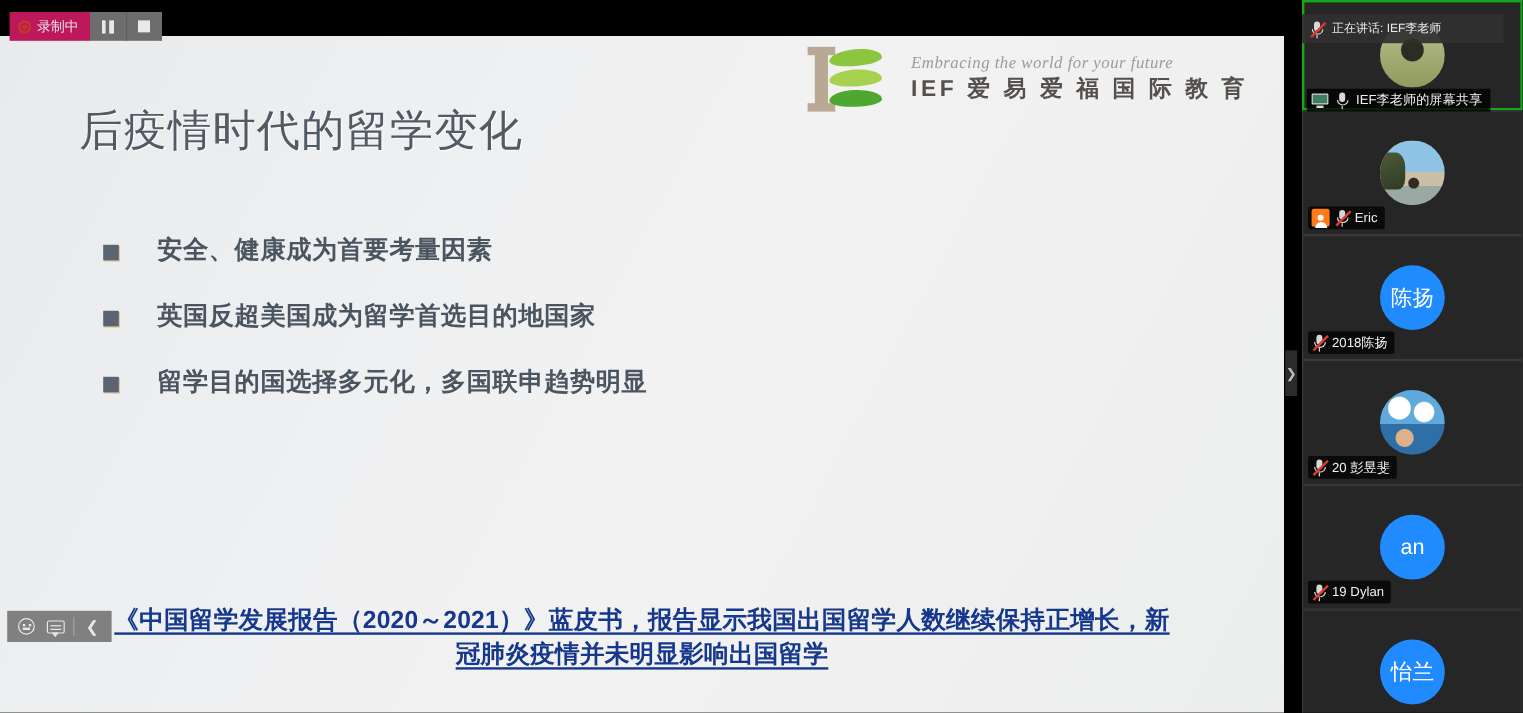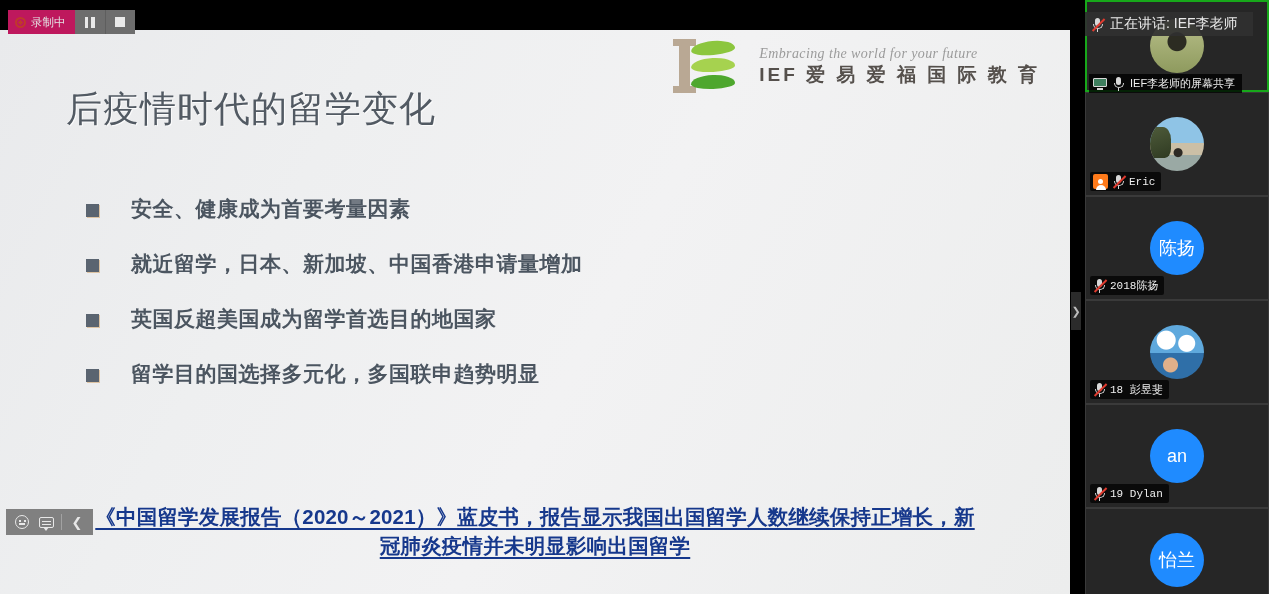--- a/index.html
+++ b/index.html
@@ -165,21 +165,21 @@
   }
   .tile {
     position: relative; width: 184px; height: 104px; background: #262626;
     border: 1px solid #3a3a3a; display: flex; align-items: center; justify-content: center;
     overflow: hidden;
   }
   .tile.active { border: 2px solid #17a81a; }
   .tile-name {
     position: absolute; left: 4px; bottom: 4px; max-width: 170px;
     display: flex; align-items: center; gap: 4px;
-    background: rgba(0,0,0,.72); padding: 2px 6px 2px 3px; border-radius: 2px; font-family: Liberation Mono, monospace;
+    background: rgba(0,0,0,.72); padding: 2px 6px 2px 3px; border-radius: 2px;
   }
   .tile-name span.nm {
     color: #f0f0f0; font-size: 11px; white-space: nowrap; overflow: hidden;
     text-overflow: ellipsis;
   }
   .badge-host {
     width: 15px; height: 15px; background: #ff7a1a; border-radius: 2px;
     display: flex; align-items: center; justify-content: center; flex: 0 0 auto;
   }
   .badge-host .p-head { width:5px; height:5px; border-radius:50%; background:#fff; position:relative; }
@@ -247,21 +247,21 @@
   }
   .tile.top-cut { height: 92px; }
 
   
   #speaking-banner {
     position: absolute; left: 1085px; top: 12px; width: 168px; height: 24px;
     background: rgba(48,48,48,.92); display: flex; align-items: center; gap: 6px;
     padding: 0 6px; z-index: 20;
   }
   #speaking-banner .txt {
-    color: #e9e9e9; font-size: 14px; white-space: nowrap; overflow: hidden;
+    color: #e9e9e9; font-size: 10px; white-space: nowrap; overflow: hidden;
   }
   
   #share-label {
     position: absolute; left: 1089px; top: 74px;
     display: flex; align-items: center; gap: 5px;
     background: rgba(0,0,0,.8); padding: 2px 7px 2px 4px; z-index: 21;
   }
   #share-label .txt { color: #efefef; font-size: 11px; white-space: nowrap; }
 </style>
 </head>
@@ -288,24 +288,20 @@
 
         <div class="slide-title">后疫情时代的留学变化</div>
 
         <div class="bullets">
           <div class="bullet-row">
             <div class="bullet-mark"></div>
             <div class="bullet-text">安全、健康成为首要考量因素</div>
           </div>
           <div class="bullet-row">
             <div class="bullet-mark"></div>
-            <div class="bullet-text">就近留学，日本、新加坡、中国香港申请量增加</div>
-          </div>
-          <div class="bullet-row">
-            <div class="bullet-mark"></div>
             <div class="bullet-text">英国反超美国成为留学首选目的地国家</div>
           </div>
           <div class="bullet-row">
             <div class="bullet-mark"></div>
             <div class="bullet-text">留学目的国选择多元化，多国联申趋势明显</div>
           </div>
         </div>
 
         <div class="note">
           <span class="note-line">《中国留学发展报告（2020～2021）》蓝皮书，报告显示我国出国留学人数继续保持正增长，新冠肺炎疫情并未明显影响出国留学</span>
@@ -392,21 +388,21 @@
       <div class="avatar-photo">
         <div class="photo-sea"></div>
       </div>
       <div class="tile-name">
         <span class="mic muted">
           <span class="cap"></span>
             <span class="arc"></span>
             <span class="stem"></span>
             <span class="slash"></span>
         </span>
-        <span class="nm">18 彭昱斐</span>
+        <span class="nm">20 彭昱斐</span>
       </div>
     </div>
 
     <div class="tile">
       <div class="avatar-circle blue">an</div>
       <div class="tile-name">
         <span class="mic muted">
           <span class="cap"></span>
             <span class="arc"></span>
             <span class="stem"></span>

